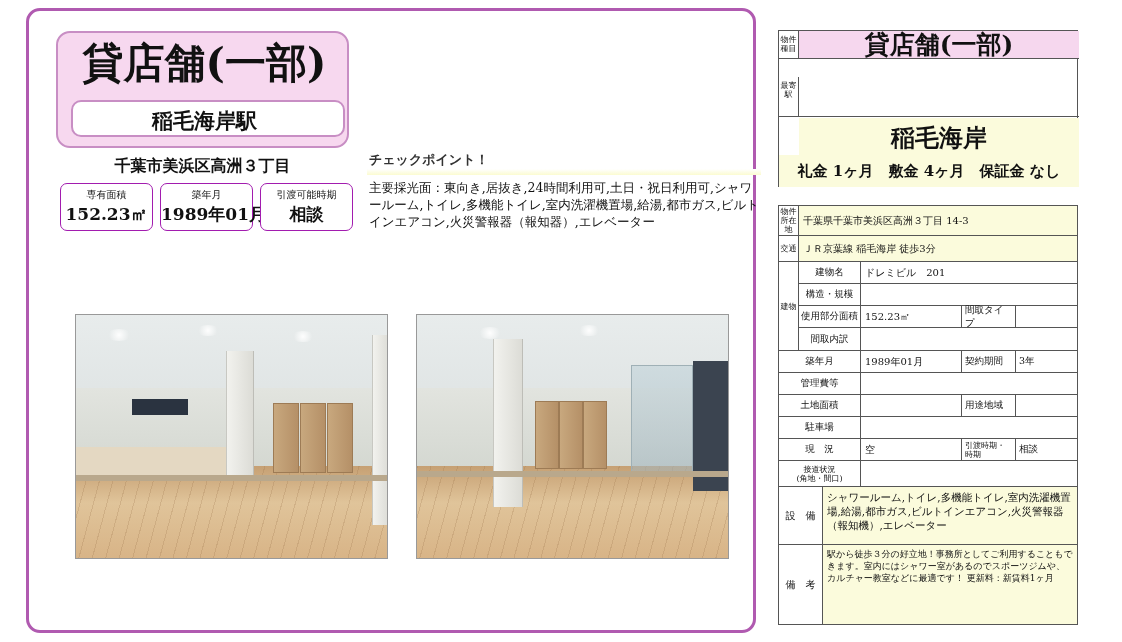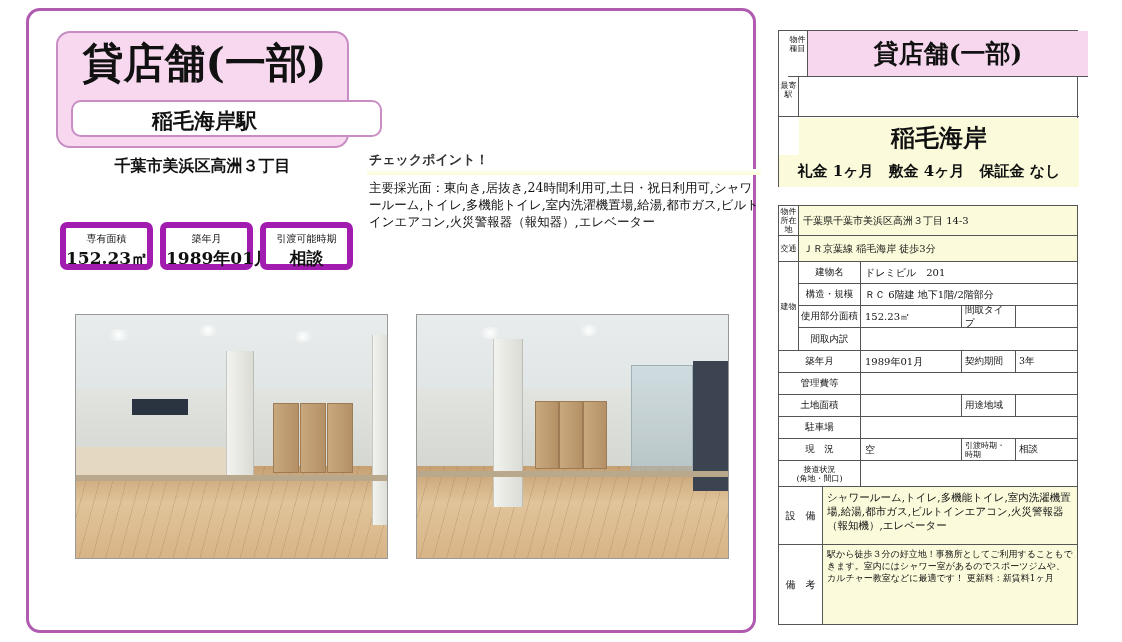--- a/index.html
+++ b/index.html
@@ -49,21 +49,21 @@
     font-family: "DejaVu Serif", serif;
     font-size: 41px;
     font-weight: bold;
     letter-spacing: 0px;
     color: #111;
     white-space: nowrap;
   }
   .station-box {
     position: absolute;
     left: 13px; top: 67px;
-    width: 311px; height: 37px;
+    width: 274px; height: 37px;
     background: #ffffff;
     border: 2px solid #c88ec4;
     border-radius: 10px;
     box-sizing: border-box;
   }
   .station-text {
     position: absolute;
     left: 0; top: 5px;
     width: 263px;
     text-align: center;
@@ -83,26 +83,25 @@
     font-size: 16px;
     font-weight: bold;
     color: #111;
     white-space: nowrap;
   }
 
   .spec-box {
     position: absolute;
     top: 172px;
     height: 48px;
-    border: 6px solid #a21caf;
+    border: 1px solid #a21caf;
     border-radius: 7px;
     background: #ffffff;
     box-sizing: border-box;
     text-align: center;
-    margin-top: 39px;
   }
   .spec-box .lbl {
     display: block;
     font-size: 10px;
     font-family: "DejaVu Serif", serif;
     color: #111;
     margin-top: 4px;
     white-space: nowrap;
   }
   .spec-box .val {
@@ -232,21 +231,21 @@
     width: 280px; height: 100%;
     display: flex;
     align-items: center;
     justify-content: center;
     font-family: "DejaVu Serif", serif;
     font-weight: bold;
     color: #111;
     box-sizing: border-box;
     white-space: nowrap;
   }
-  .rt-row-1 { top: 0; height: 46px; margin-left: 9px; }
+  .rt-row-1 { top: 0; height: 28px; }
   .rt-row-1 .rt-val { background: #f6d7ee; font-size: 25px; }
   .rt-row-2 { top: 46px; height: 40px; }
   .rt-row-2 .rt-val { background: #fbfbdc; font-size: 24px; margin-top: 41px; }
   .rt-row-3 { top: 86px; height: 38px; }
   .rt-row-3 .rt-val { background: #fbfbdc; font-size: 21px; }
   .rt-row-4 { top: 124px; height: 32px; border-bottom: none; }
   .rt-row-4 .rt-val { left: 0; width: 300px; background: #fbfbdc; font-size: 15px; }
 
   .right-table {
     position: absolute;
@@ -426,21 +425,20 @@
 
     <div class="r-row" style="height:auto;">
       <div class="r-lbl">建物</div>
       <div class="nested">
         <div class="r-row tall">
           <div class="r-lbl2">建物名</div>
           <div class="r-cell small">ドレミビル　201</div>
         </div>
         <div class="r-row tall">
           <div class="r-lbl2">構造・規模</div>
-          <div class="r-cell small">ＲＣ 6階建 地下1階/2階部分</div>
         </div>
         <div class="r-row tall">
           <div class="r-lbl2">使用部分面積</div>
           <div class="r-cell small" style="flex:0 0 100px;">152.23㎡</div>
           <div class="r-sub" style="flex:0 0 54px;">間取タイプ</div>
           <div class="r-sub" style="flex:1 1 auto;"></div>
         </div>
         <div class="r-row tall">
           <div class="r-lbl2">間取内訳</div>
           <div class="r-cell small"></div>

